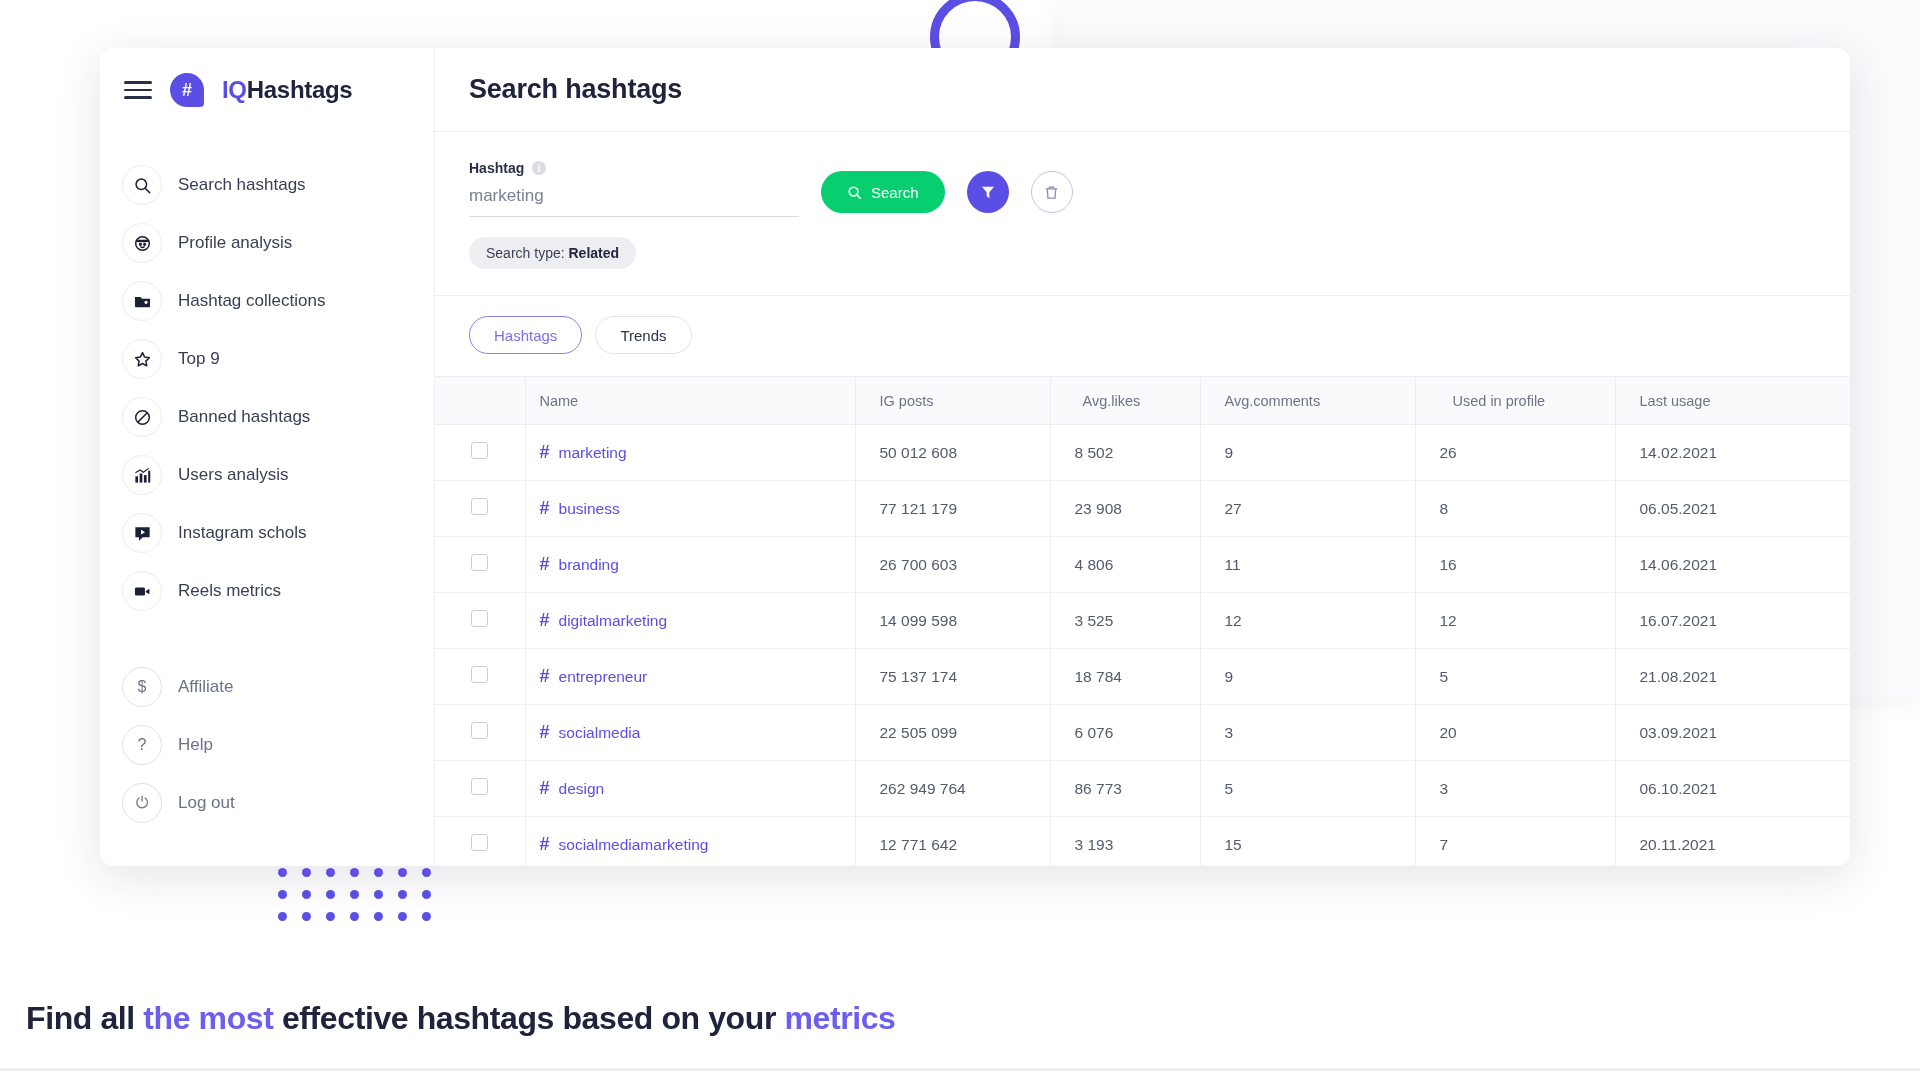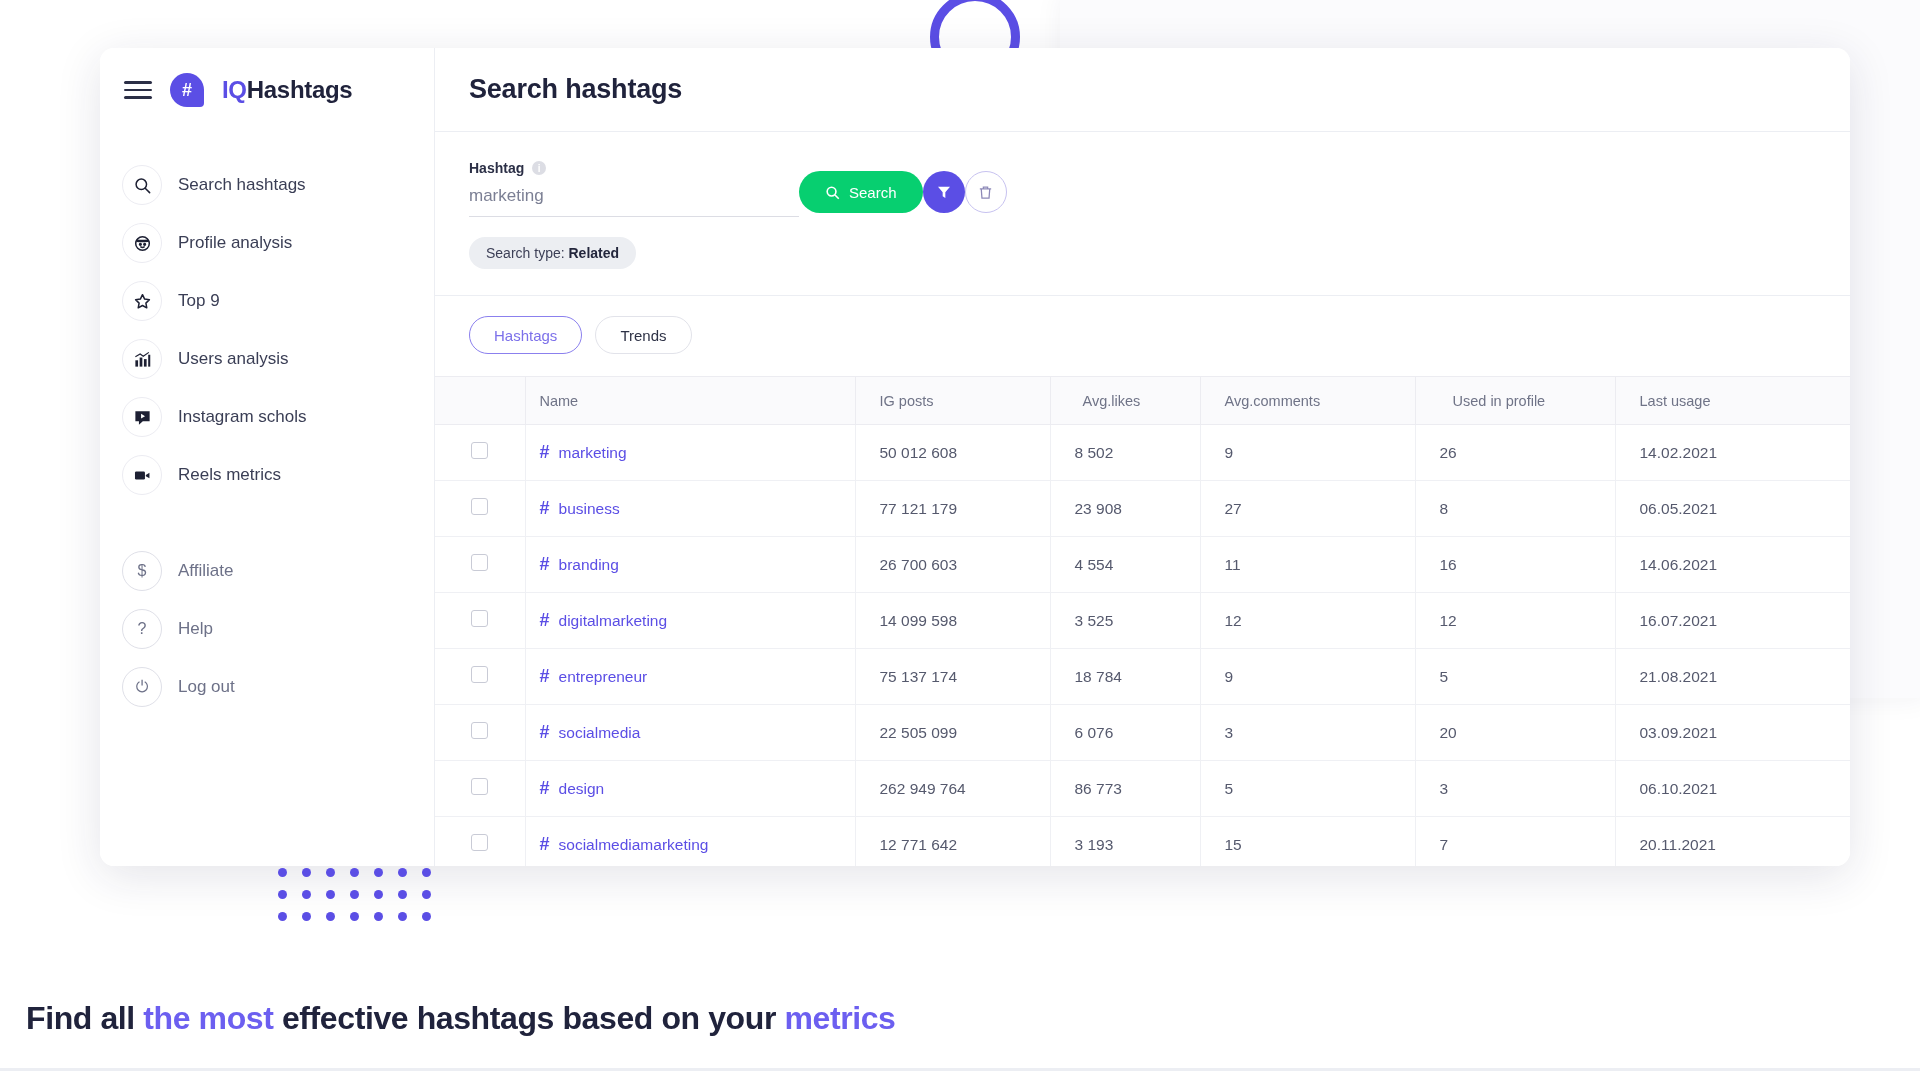--- a/index.html
+++ b/index.html
@@ -87,21 +87,21 @@
 
   
   .main { flex:1; display:flex; flex-direction:column; min-width:0; background:#fff; }
   .main-head {
     height:84px; display:flex; align-items:center;
     padding:0 34px; border-bottom:1px solid #eceef3;
   }
   .page-title { font-size:27px; font-weight:bold; color:#20233c; letter-spacing:-0.2px; }
 
   .search-zone { padding:28px 34px 0 34px; }
-  .search-row { display:flex; align-items:flex-end; }
+  .search-row { display:flex; align-items:flex-end; gap:22px; }
   .field { width:330px; }
   .field-label-row { display:flex; align-items:center; gap:8px; margin-bottom:6px; }
   .field-label { font-size:14px; font-weight:bold; color:#2b2f46; }
   .info-ico {
     width:14px; height:14px; border-radius:50%;
     background:#dcdde4; color:#fff; font-size:10px; font-weight:bold;
     display:flex; align-items:center; justify-content:center;
   }
   .field-input {
     width:100%; border:none; border-bottom:1.6px solid #dcdde4;
@@ -249,25 +249,43 @@
                 <path d="M5.4 8.4c2.6.6 8.6.6 13.2 0" stroke-width="3.2"></path>
                 <circle cx="9.3" cy="13" r="1.1" fill="#1d2033"></circle>
                 <circle cx="14.7" cy="13" r="1.1" fill="#1d2033"></circle>
                 <path d="M9.8 16.4c1.4.9 3 .9 4.4 0"></path>
               </svg>
             </span>
             <span class="nav-label">Profile analysis</span>
           </div>
           <div class="nav-item">
             <span class="nav-ico">
+              <svg width="19" height="19" viewBox="0 0 24 24">
+                <path d="M2.5 6.2h7l2 2.4h10V18a1.4 1.4 0 0 1-1.4 1.4H3.9A1.4 1.4 0 0 1 2.5 18z" fill="#1d2033"></path>
+                <circle cx="16.5" cy="13" r="2" fill="#fff"></circle>
+              </svg>
+            </span>
+            <span class="nav-label">Hashtag collections</span>
+          </div>
+          <div class="nav-item">
+            <span class="nav-ico">
               <svg width="19" height="19" viewBox="0 0 24 24" fill="none" stroke="#1d2033" stroke-width="1.9" stroke-linecap="round" stroke-linejoin="round">
                 <path d="M12 3.4l2.7 5.5 6 .9-4.4 4.2 1.1 6-5.4-2.9-5.4 2.9 1.1-6L3.3 9.8l6-.9z"></path>
               </svg>
             </span>
             <span class="nav-label">Top 9</span>
+          </div>
+          <div class="nav-item">
+            <span class="nav-ico">
+              <svg width="19" height="19" viewBox="0 0 24 24" fill="none" stroke="#1d2033" stroke-width="1.9" stroke-linecap="round" stroke-linejoin="round">
+                <circle cx="12" cy="12" r="8.6"></circle>
+                <line x1="6" y1="18" x2="18" y2="6"></line>
+              </svg>
+            </span>
+            <span class="nav-label">Banned hashtags</span>
           </div>
           <div class="nav-item">
             <span class="nav-ico">
               <svg width="19" height="19" viewBox="0 0 24 24">
                 <rect x="3" y="13" width="3.4" height="8" fill="#1d2033"></rect>
                 <rect x="8.4" y="9.5" width="3.4" height="11.5" fill="#1d2033"></rect>
                 <rect x="13.8" y="11.5" width="3.4" height="9.5" fill="#1d2033"></rect>
                 <rect x="19.2" y="6" width="2.6" height="15" fill="#1d2033"></rect>
                 <path d="M3 8.5L9 5l4 3 7-5" stroke="#1d2033" stroke-width="1.5" fill="none"></path>
               </svg>
@@ -399,21 +417,21 @@
               </tr>
               <tr>
                 <td class="c-check"><span class="cbox"></span></td>
                 <td class="c-name">
                   <span class="tag-cell">
                     <span class="tag-hash">#</span>
                     <span class="tag-name">branding</span>
                   </span>
                 </td>
                 <td class="c-posts">26 700 603</td>
-                <td class="c-likes">4 554</td>
+                <td class="c-likes">4 806</td>
                 <td class="c-comm">11</td>
                 <td class="c-prof">16</td>
                 <td class="c-last">14.06.2021</td>
               </tr>
               <tr>
                 <td class="c-check"><span class="cbox"></span></td>
                 <td class="c-name">
                   <span class="tag-cell">
                     <span class="tag-hash">#</span>
                     <span class="tag-name">digitalmarketing</span>

